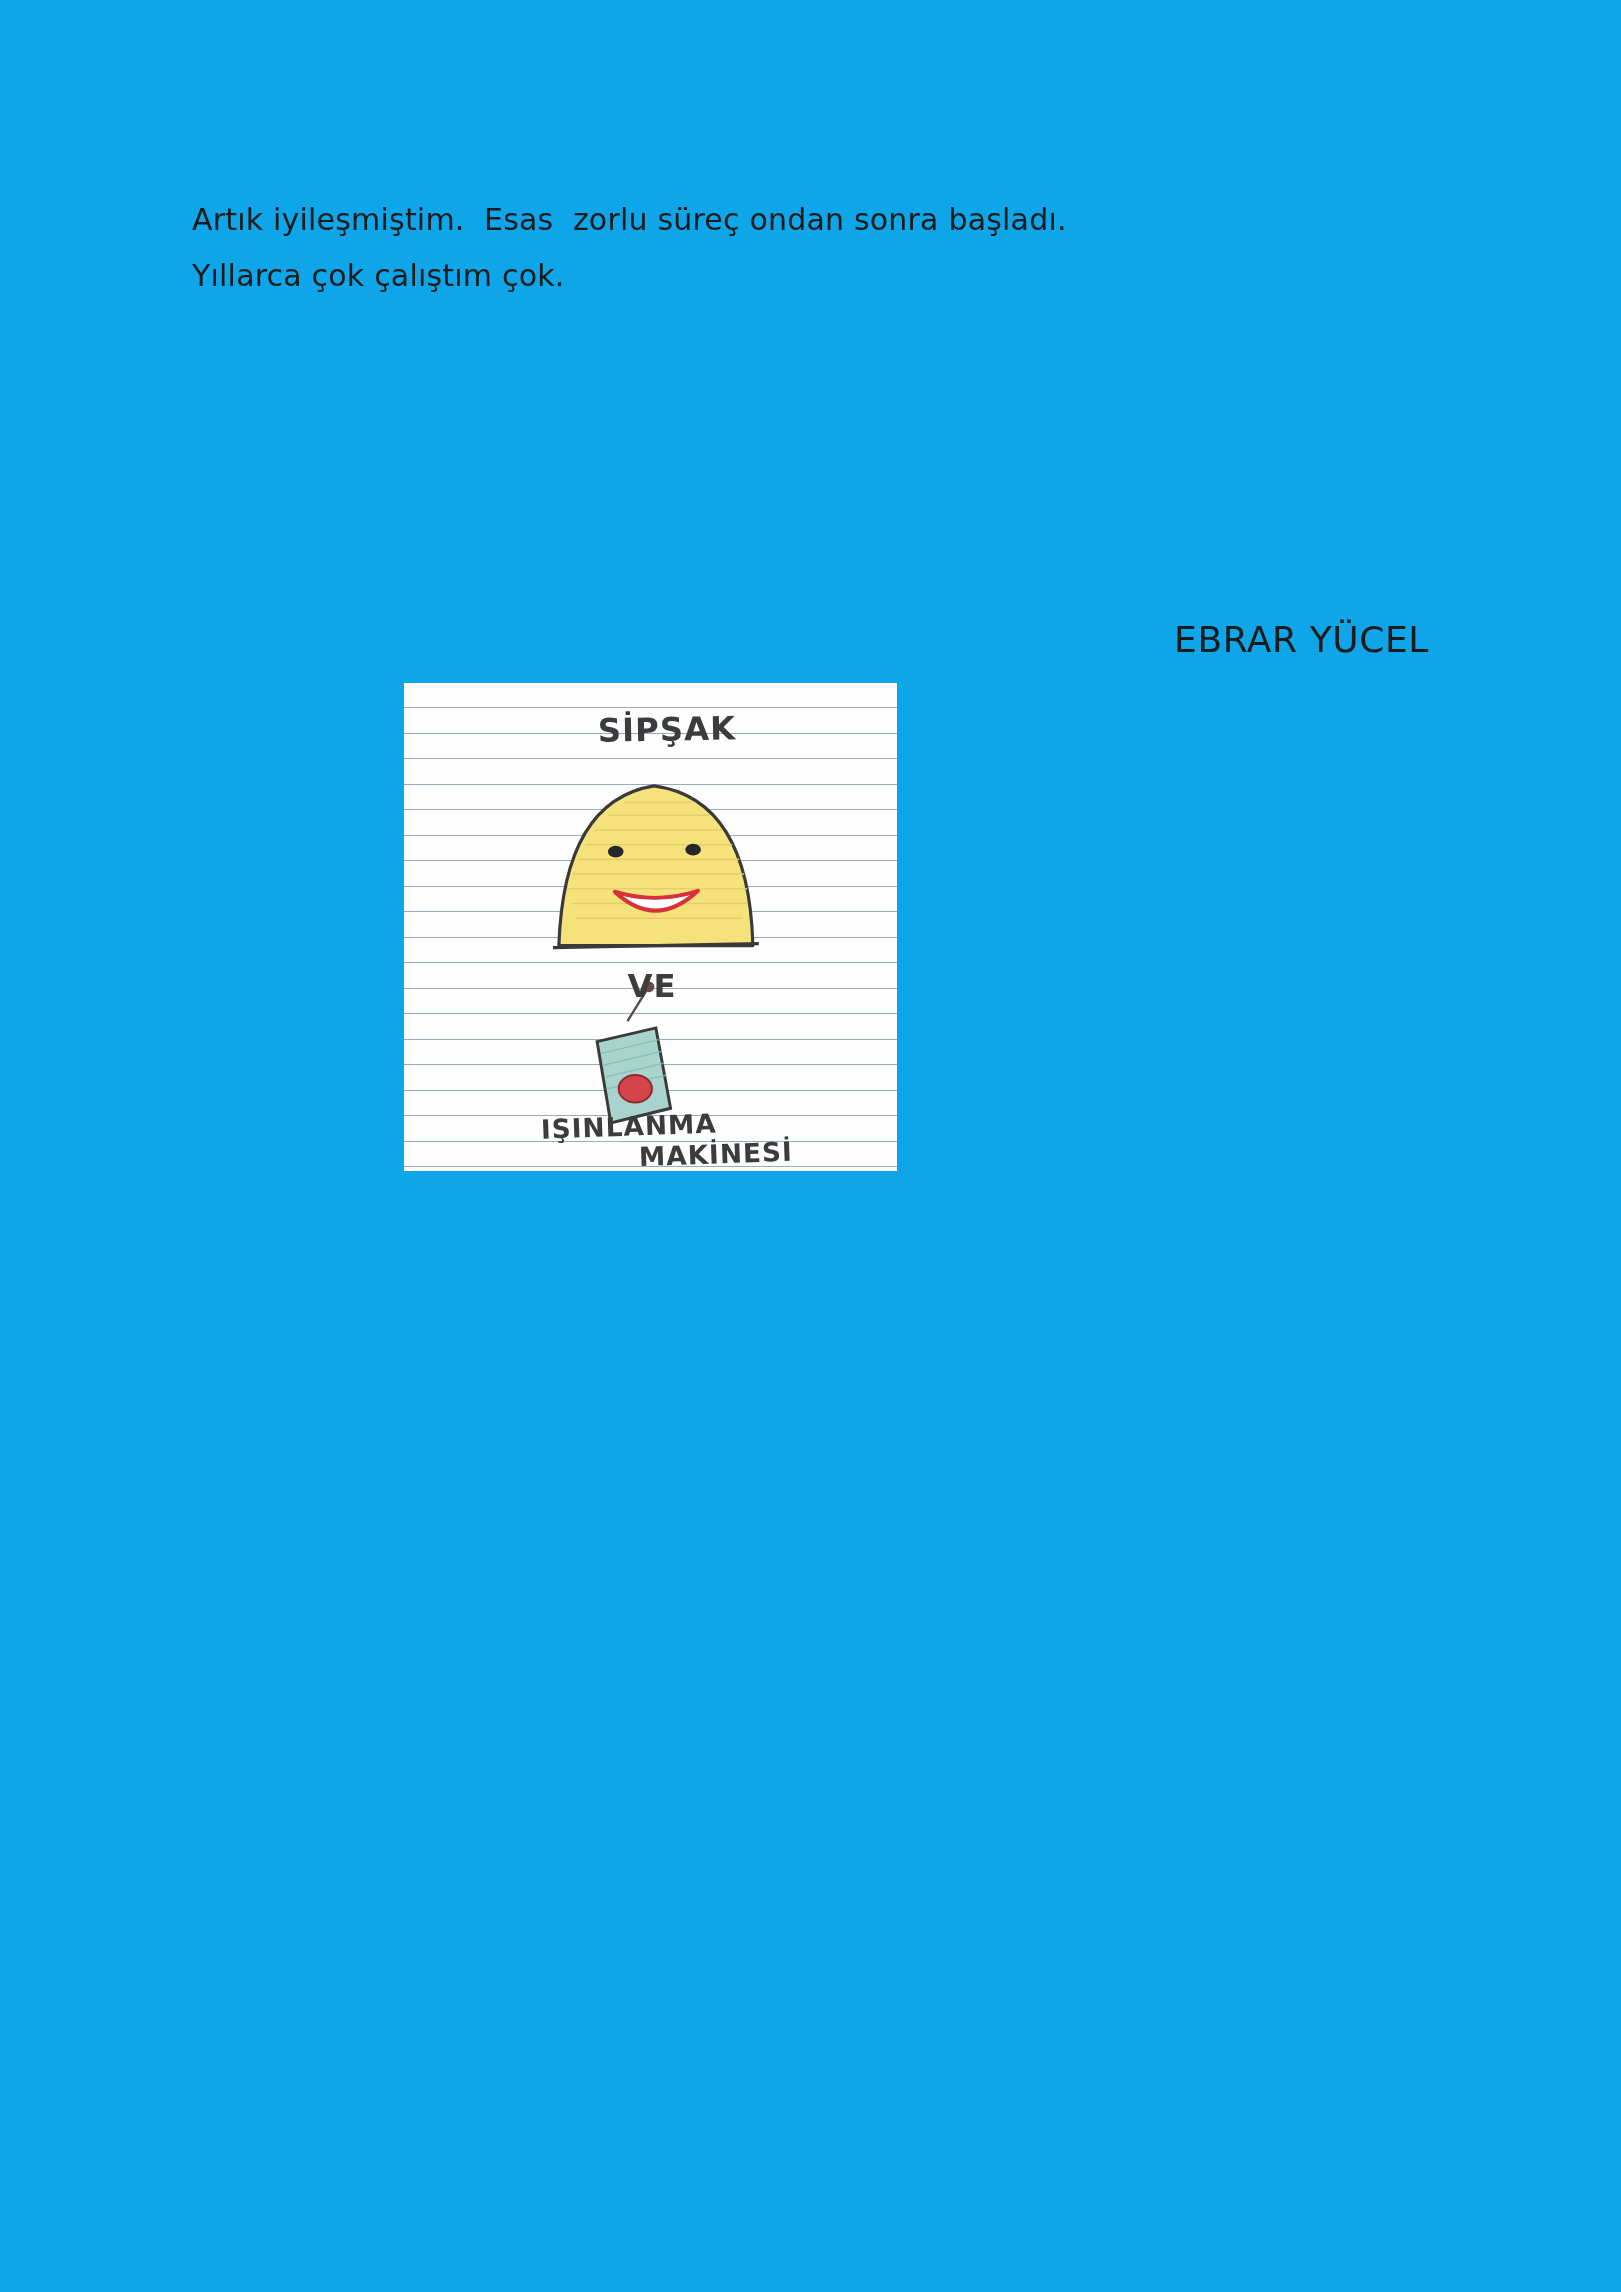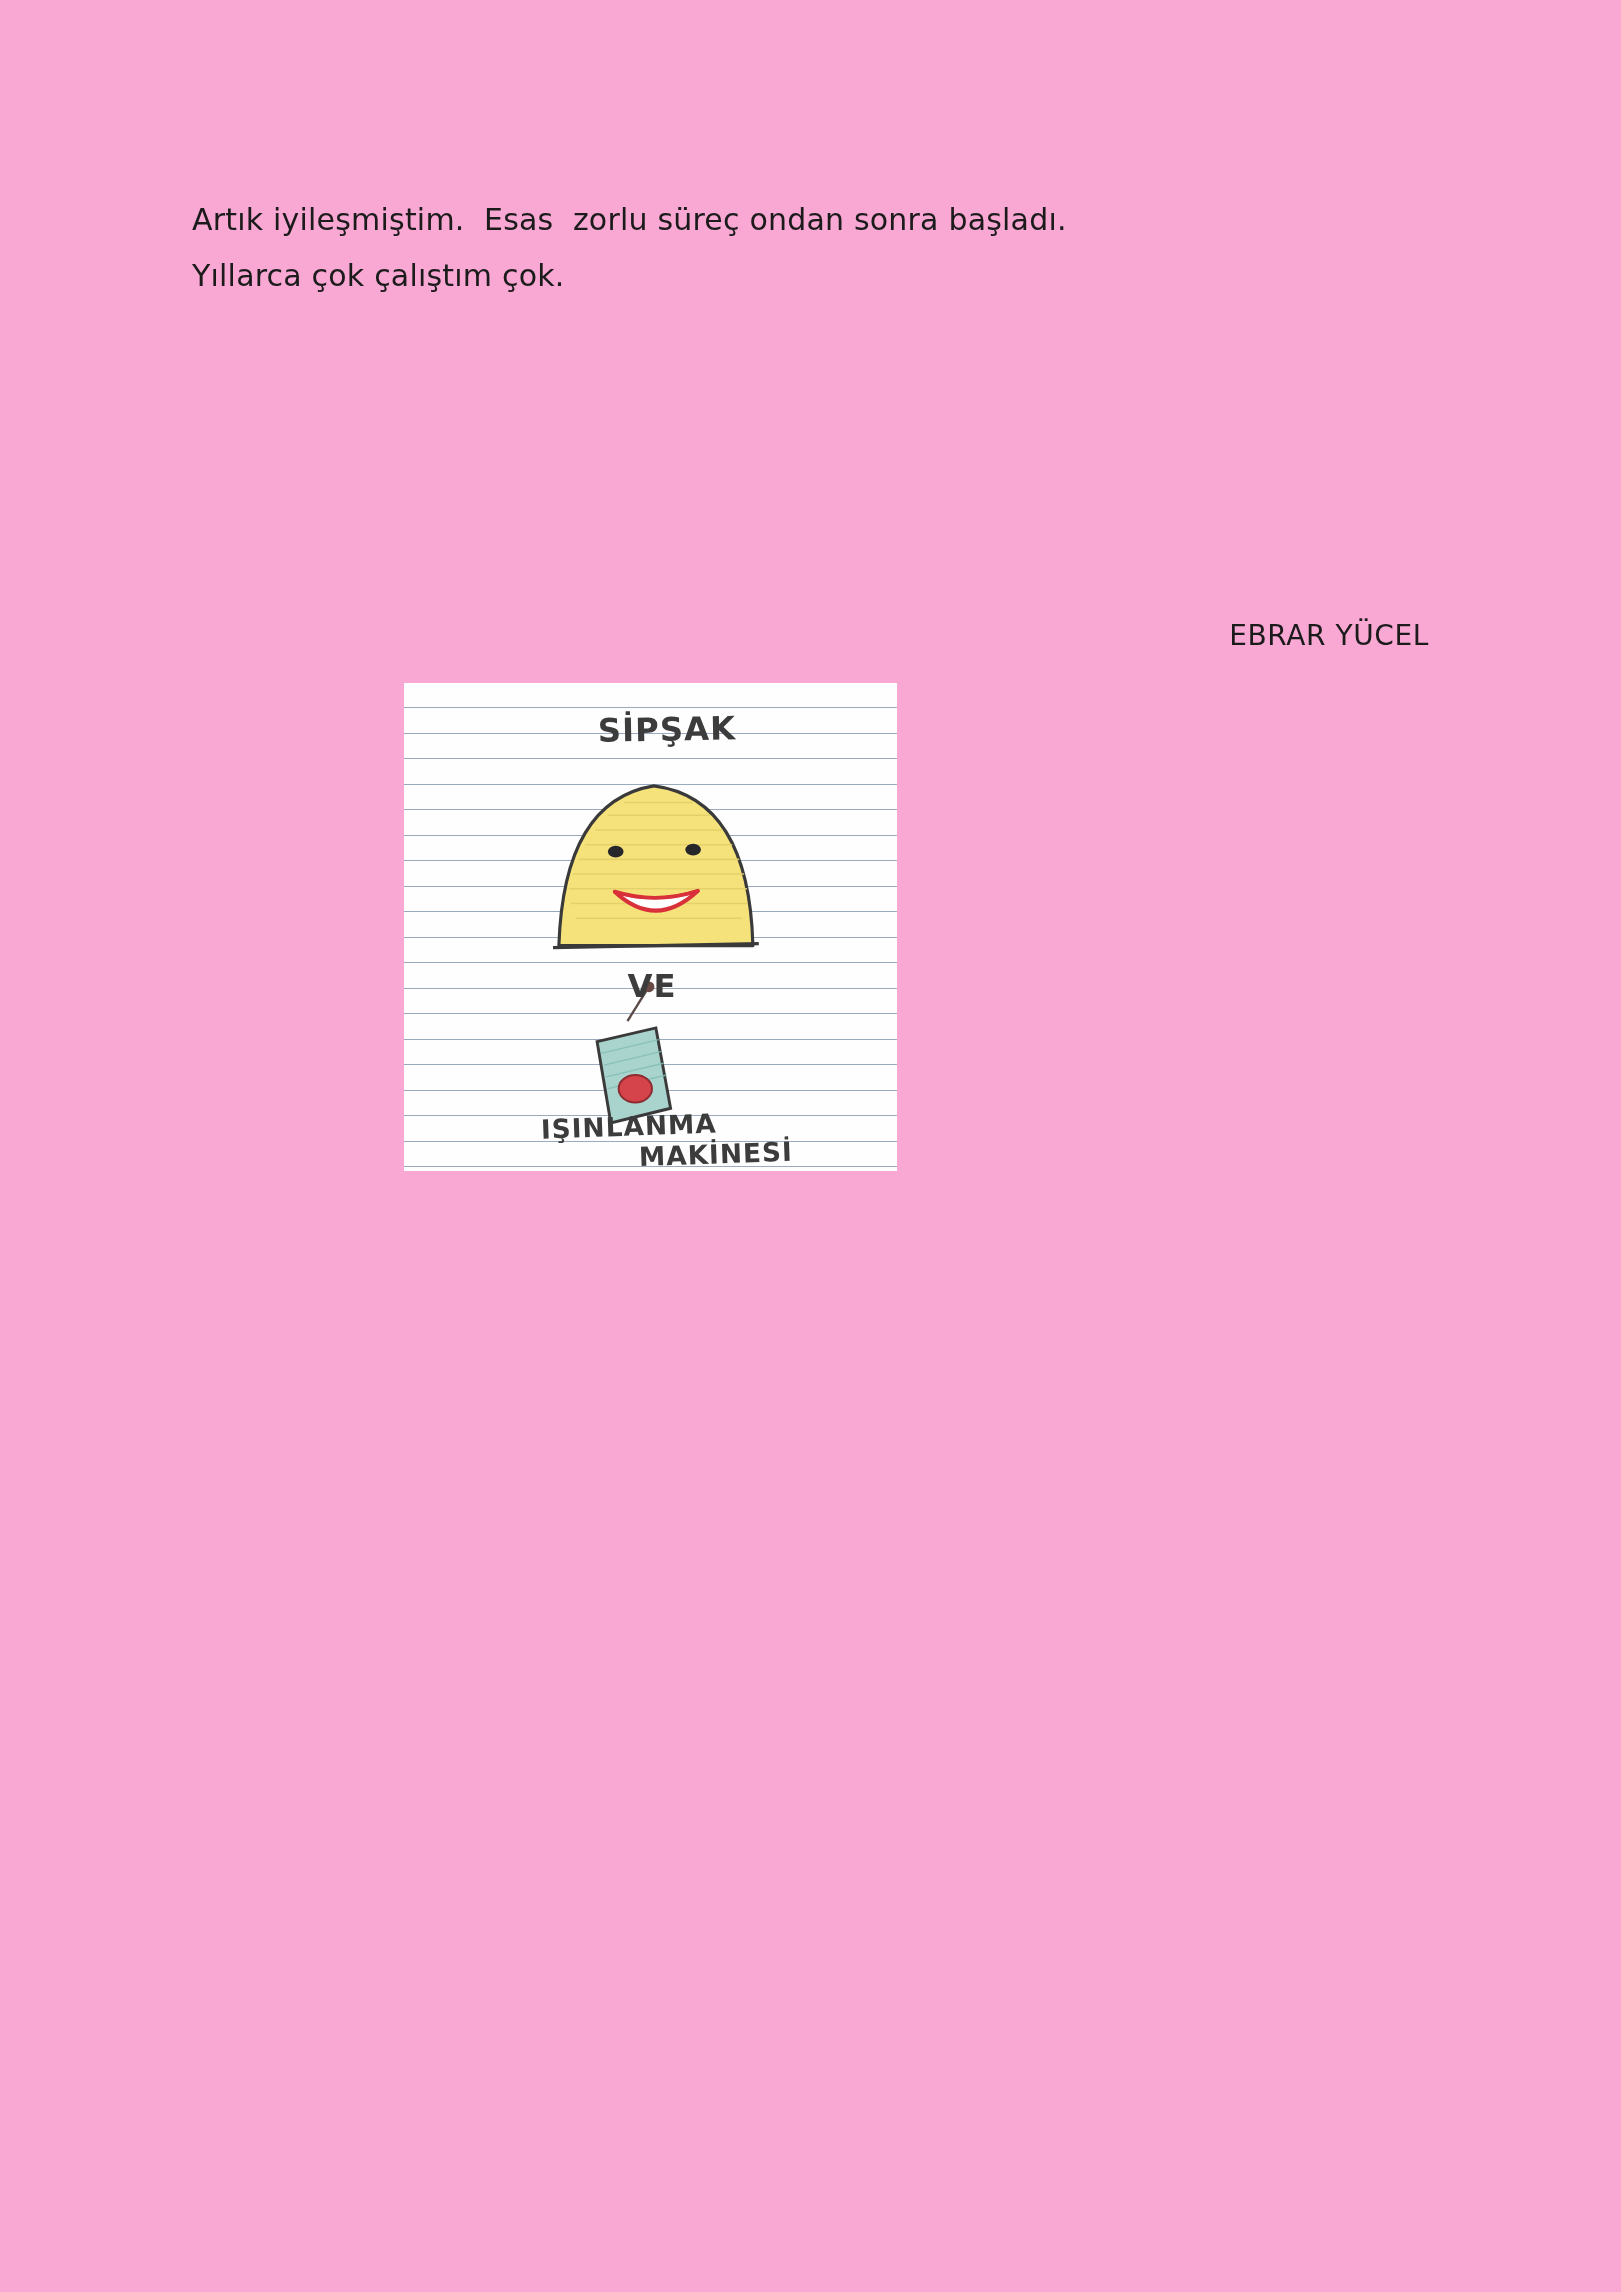--- a/index.html
+++ b/index.html
@@ -13,21 +13,21 @@
     font-family: "DejaVu Sans", sans-serif;
     color: #000000;
     position: relative;
     overflow: hidden;
   }
   .page {
     position: absolute;
     left: 0; top: 0;
     width: 1621px;
     height: 2293px;
-    background: #f9a8d4;
+    background: #0ea5e9;
   }
   .body-text {
     position: absolute;
     left: 192px;
     top: 192px;
     width: 1274px;
     font-size: 30px;
     line-height: 56px;
     letter-spacing: 0.2px;
     color: #1b1b1b;
@@ -36,21 +36,21 @@
     margin: 0;
     white-space: pre-wrap;
   }
   .indent {
     text-indent: 61px;
   }
   .signature {
     position: absolute;
     right: 192px;
     top: 619px;
-    font-size: 28px;
+    font-size: 36px;
     letter-spacing: 0.6px;
     color: #1b1b1b;
     text-align: right;
   }
   
   .drawing {
     position: absolute;
     left: 404px;
     top: 683px;
     width: 493px;

